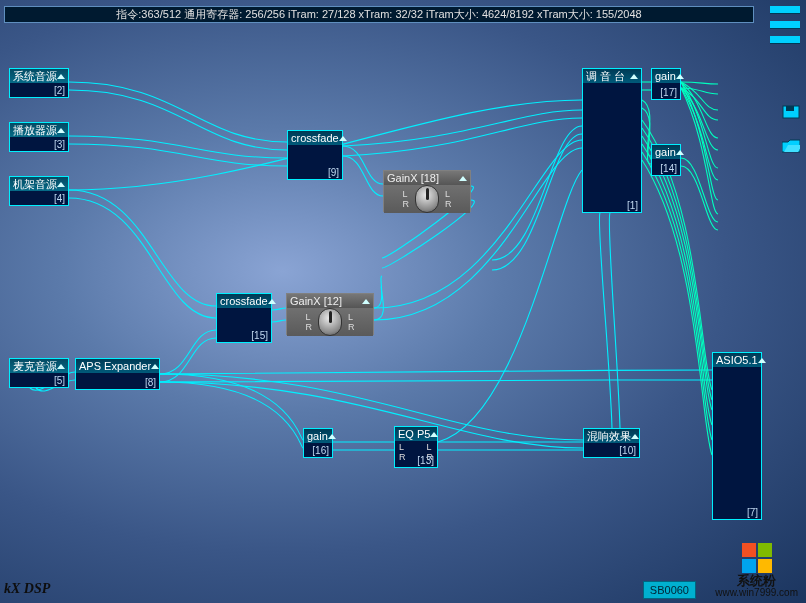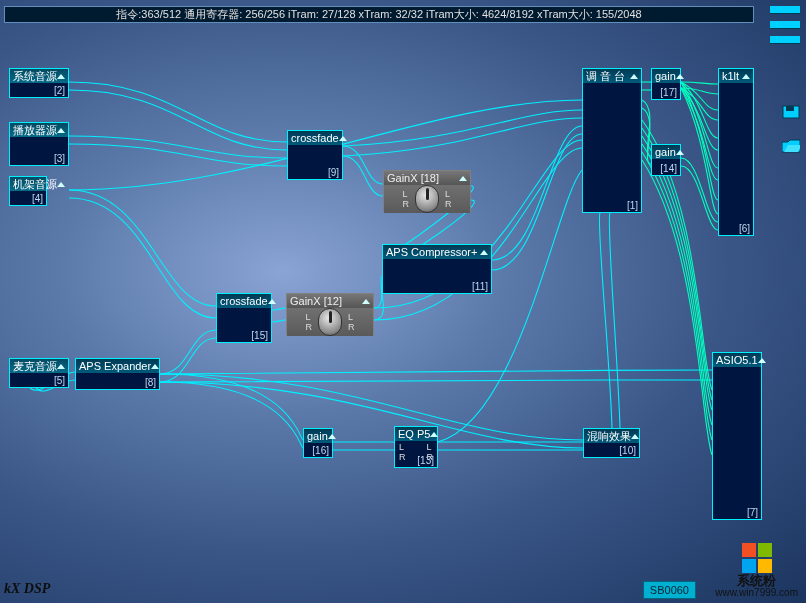--- a/index.html
+++ b/index.html
@@ -317,30 +317,30 @@
 
 <div class="node small source" style="left:9px;top:68px;width:60px;height:30px">
   <div class="titlebar">
         <span>系统音源</span>
         <span class="tri"></span>
       </div>
   <div class="body"></div>
   <div class="idlabel">[2]</div>
 </div>
 
-<div class="node small source" style="left:9px;top:122px;width:60px;height:44px">
+<div class="node small source" style="left:9px;top:122px;width:60px;height:30px">
   <div class="titlebar">
         <span>播放器源</span>
         <span class="tri"></span>
       </div>
   <div class="body"></div>
   <div class="idlabel">[3]</div>
 </div>
 
-<div class="node small source" style="left:9px;top:176px;width:38px;height:30px">
+<div class="node small source" style="left:9px;top:176px;width:60px;height:30px">
   <div class="titlebar">
         <span>机架音源</span>
         <span class="tri"></span>
       </div>
   <div class="body"></div>
   <div class="idlabel">[4]</div>
 </div>
 
 <div class="node small source" style="left:9px;top:358px;width:60px;height:30px">
   <div class="titlebar">
@@ -407,28 +407,20 @@
           <span>R</span>
         </div>
     <div class="knob"></div>
     <div class="lr-label">
           <span>L</span>
           <span>R</span>
         </div>
   </div>
 </div>
 
-<div class="node" style="left:382px;top:244px;width:110px;height:50px">
-  <div class="titlebar">
-        <span>APS Compressor+</span>
-        <span class="tri"></span>
-      </div>
-  <div class="body"></div>
-  <div class="idlabel">[11]</div>
-</div>
 
 <div class="node small" style="left:303px;top:428px;width:30px;height:30px">
   <div class="titlebar">
         <span>gain</span>
         <span class="tri"></span>
       </div>
   <div class="body"></div>
   <div class="idlabel">[16]</div>
 </div>
 
@@ -479,28 +471,20 @@
 
 <div class="node small" style="left:651px;top:144px;width:30px;height:32px">
   <div class="titlebar">
         <span>gain</span>
         <span class="tri"></span>
       </div>
   <div class="body"></div>
   <div class="idlabel">[14]</div>
 </div>
 
-<div class="node" style="left:718px;top:68px;width:36px;height:168px">
-  <div class="titlebar">
-        <span>k1lt</span>
-        <span class="tri"></span>
-      </div>
-  <div class="body"></div>
-  <div class="idlabel">[6]</div>
-</div>
 
 <div class="node" style="left:712px;top:352px;width:50px;height:168px">
   <div class="titlebar">
         <span>ASIO5.1</span>
         <span class="tri"></span>
       </div>
   <div class="body"></div>
   <div class="idlabel">[7]</div>
 </div>
 

